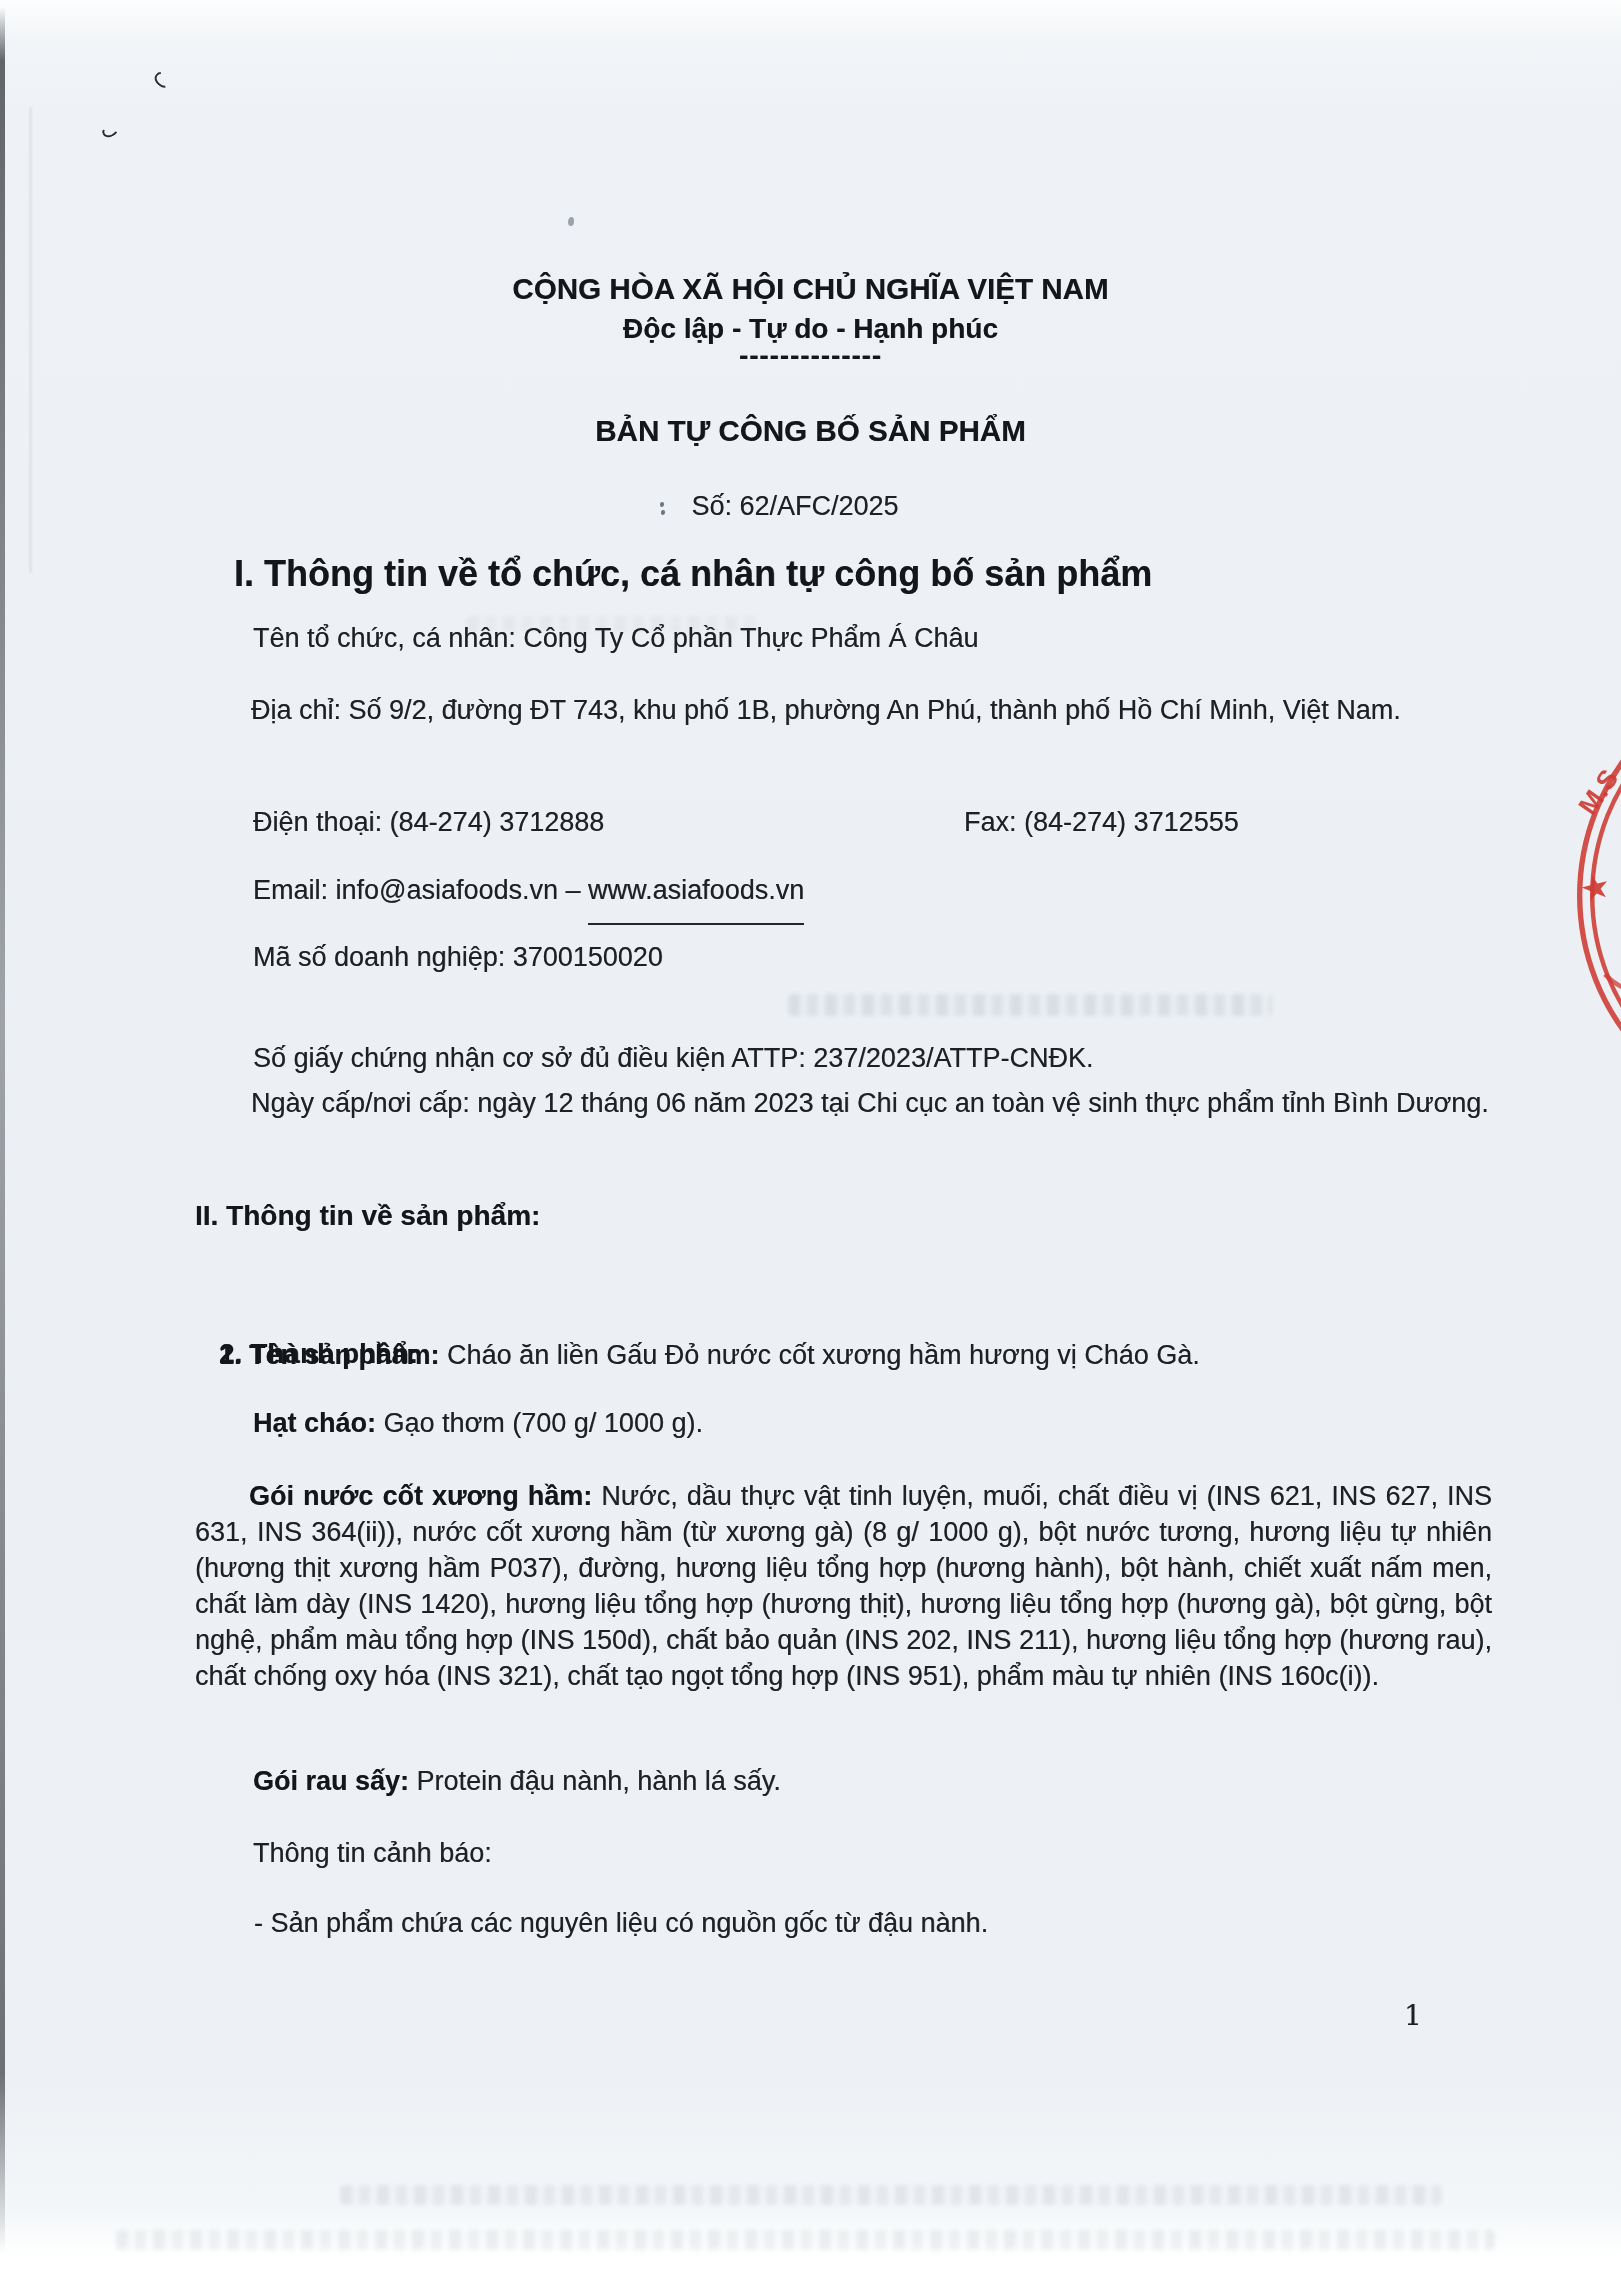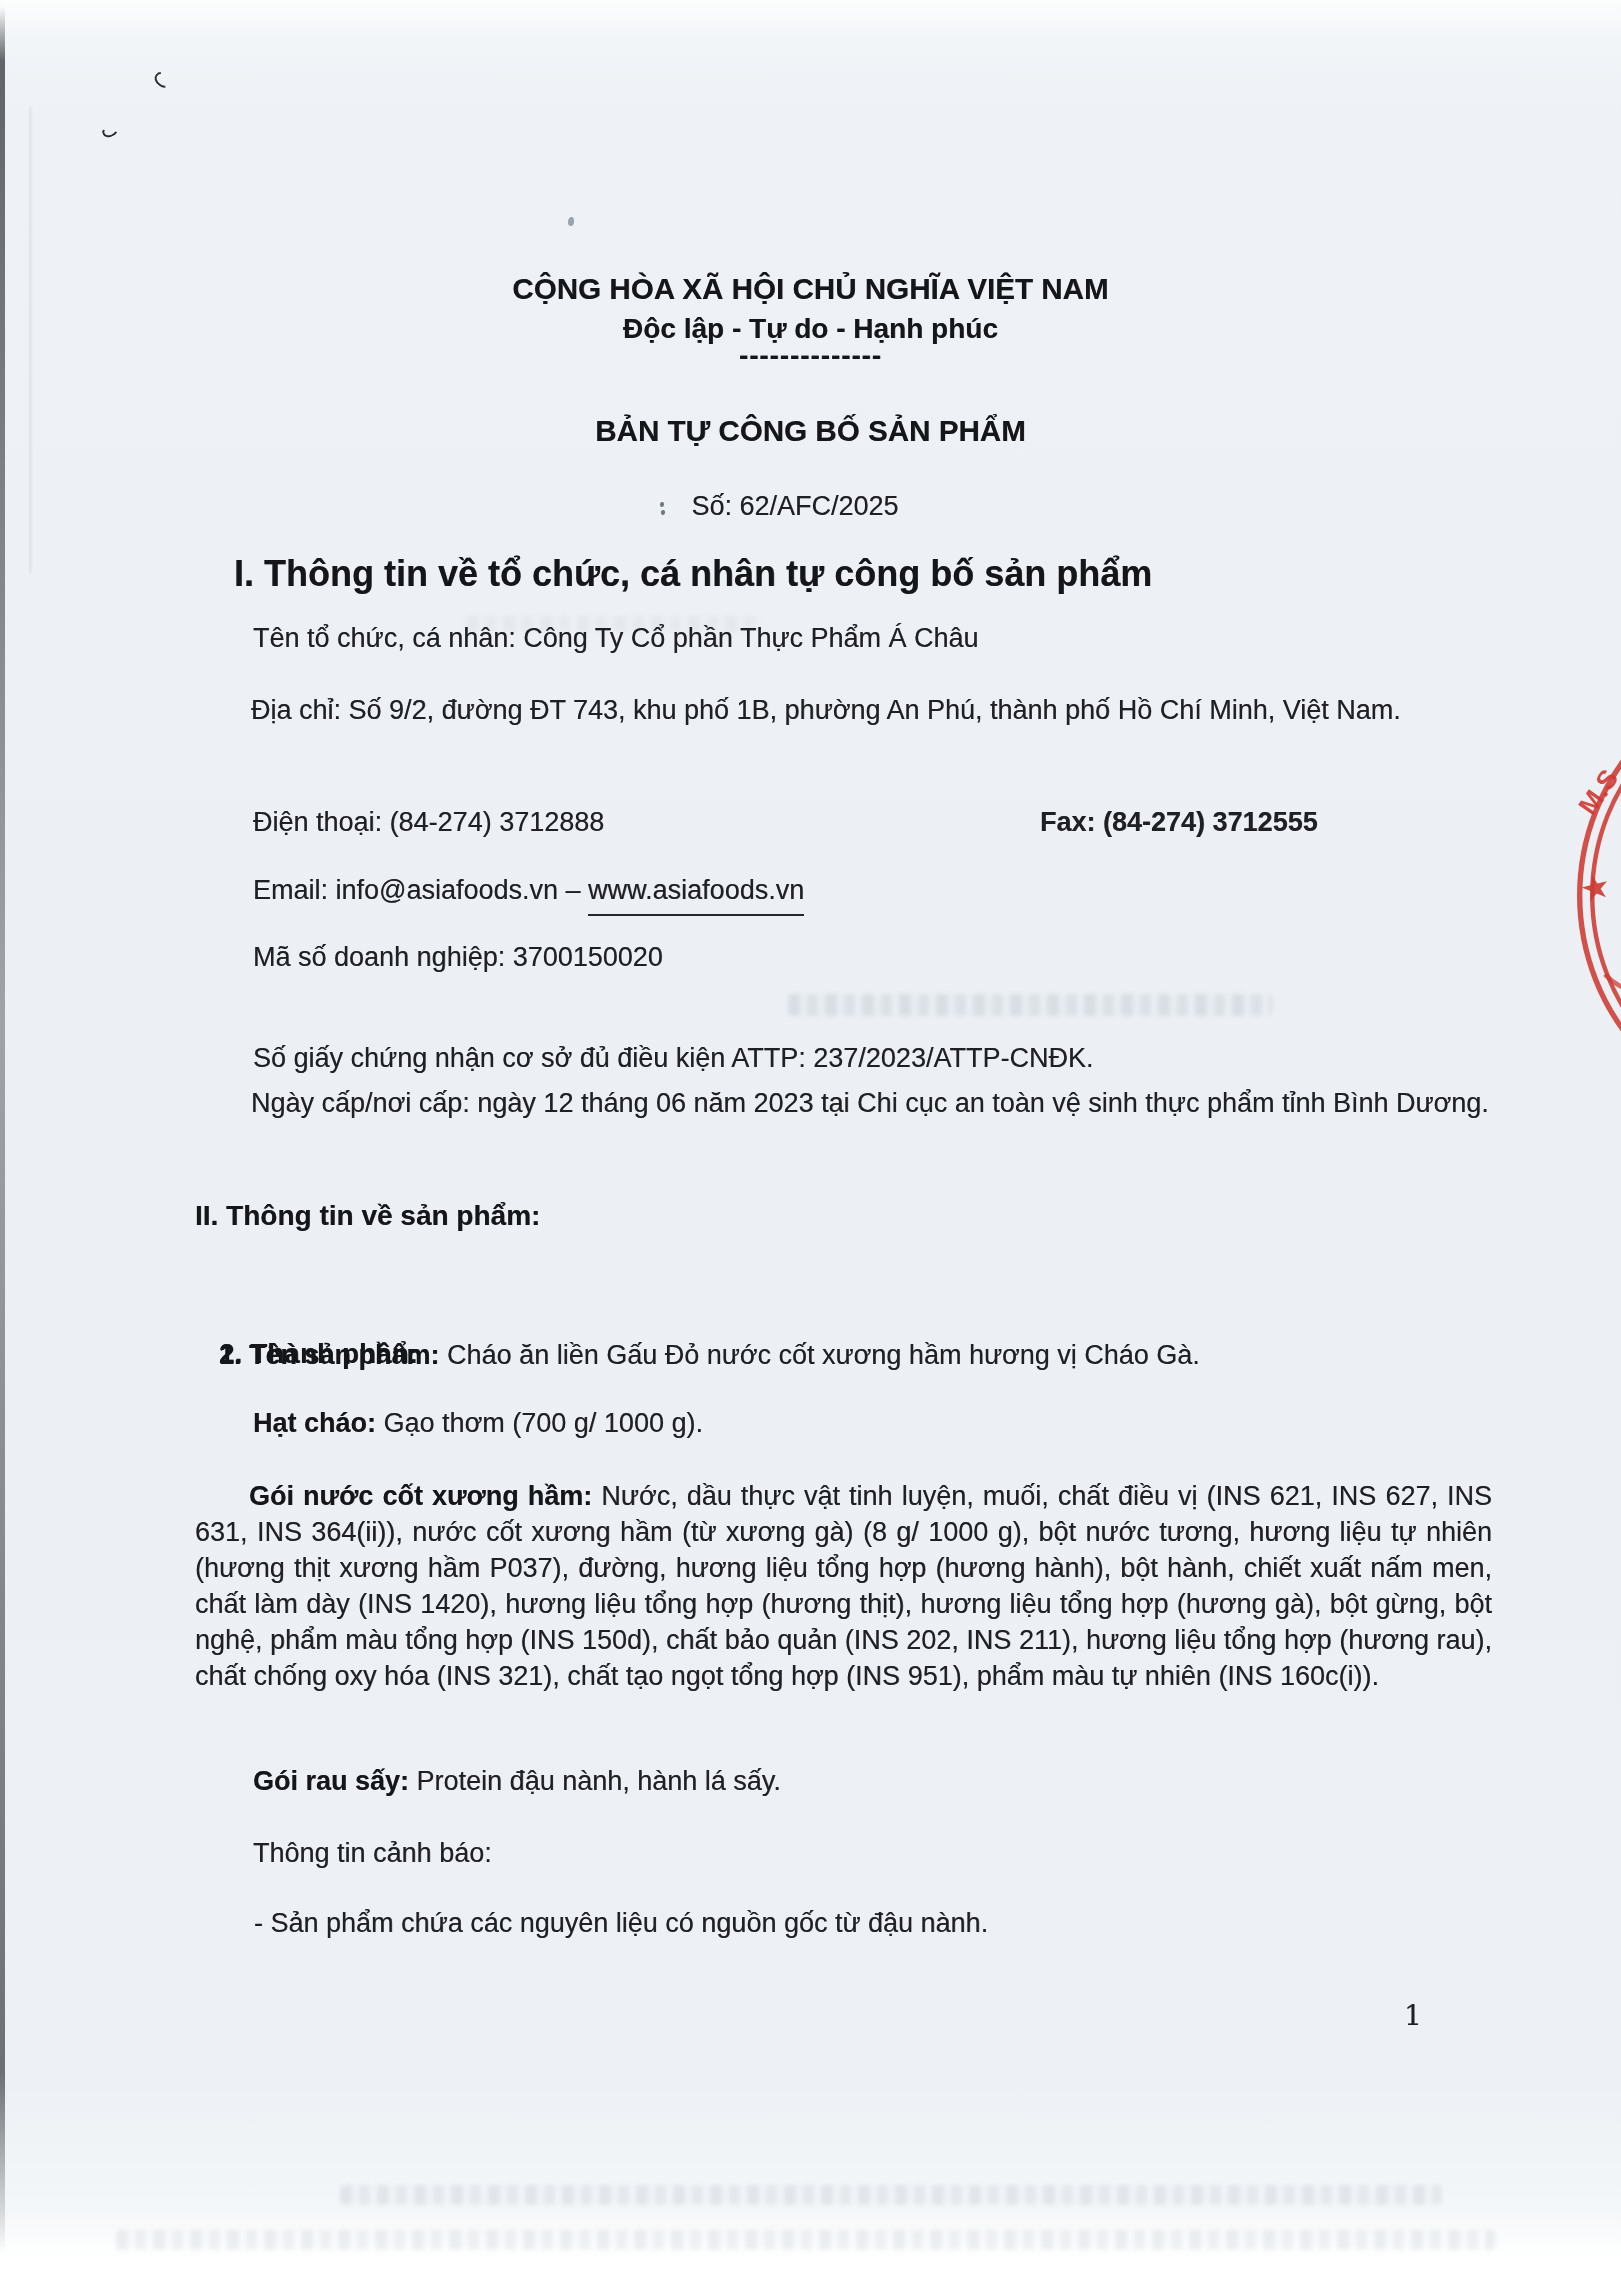--- a/index.html
+++ b/index.html
@@ -11,21 +11,21 @@
     font-family:"Liberation Sans","DejaVu Sans",sans-serif;
     color:#1e2023;
   }
   .txt{position:absolute;font-size:27px;white-space:nowrap;
        text-shadow:0.3px 0.3px 0.4px rgba(25,25,30,.55);}
   .center{left:0;width:1621px;text-align:center;}
   .bold{font-weight:700;color:#141619;}
   .para{position:absolute;font-size:27px;line-height:36px;text-align:justify;
         white-space:normal;text-shadow:0.3px 0.3px 0.4px rgba(25,25,30,.55);}
   .lbl{font-weight:700;color:#141619;}
-  .underline{border-bottom:2.7px solid #24262a;padding-bottom:9px;}
+  .underline{border-bottom:2.7px solid #24262a;padding-bottom:18px;}
   .pageno{font-family:"DejaVu Serif","Liberation Serif",serif;font-size:28px;}
   
   .edge-strip{position:absolute;left:0;top:7.2px;width:4.5px;height:2246px;
     background:linear-gradient(180deg,rgba(70,74,78,0) 0,rgba(62,66,70,.8) 54px,rgba(96,101,107,.55) 45%,rgba(66,70,75,.75) 92%,rgba(70,74,78,0));}
   .edge-shadow{position:absolute;left:29.6px;top:107px;width:1.8px;height:466px;
     background:rgba(110,120,132,.28);filter:blur(1.3px);}
   .speck{position:absolute;background:#2e3033;border-radius:60% 45% 55% 50%;}
   .speck-arc{position:absolute;width:14.3px;height:9.9px;border:2.7px solid transparent;
     border-bottom-color:#2c2e31;border-left-color:#2c2e31;border-radius:50%;}
   .smudge{position:absolute;filter:blur(2.2px);border-radius:4.5px;
@@ -55,21 +55,21 @@
   <div class="txt center bold" style="top:414px;font-size:29.6px;">BẢN TỰ CÔNG BỐ SẢN PHẨM</div>
   <div class="txt" style="top:491px;left:0;width:1558px;text-align:center;padding-left:16px;">Số: 62/AFC/2025</div>
 
   <div class="txt bold" style="top:553px;left:186px;font-size:36px;margin-left:48px;">I. Thông tin về tổ chức, cá nhân tự công bố sản phẩm</div>
 
   <div class="txt" style="top:623px;left:253px;">Tên tổ chức, cá nhân: Công Ty Cổ phần Thực Phẩm Á Châu</div>
 
   <div class="para" style="top:692px;left:195px;width:1297px;text-indent:56px;">Địa chỉ: Số 9/2, đường ĐT 743, khu phố 1B, phường An Phú, thành phố Hồ Chí Minh, Việt Nam.</div>
 
   <div class="txt" style="top:807px;left:253px;">Điện thoại: (84-274) 3712888</div>
-  <div class="txt" style="top:807px;left:1040px;font-weight:bold;">Fax: (84-274) 3712555</div>
+  <div class="txt" style="top:807px;left:964px;">Fax: (84-274) 3712555</div>
 
   <div class="txt" style="top:875px;left:253px;">
     <span>Email: info@asiafoods.vn – </span><span class="underline">www.asiafoods.vn</span>
   </div>
 
   <div class="txt" style="top:942px;left:253px;">Mã số doanh nghiệp: 3700150020</div>
 
   <div class="txt" style="top:1043px;left:253px;">Số giấy chứng nhận cơ sở đủ điều kiện ATTP: 237/2023/ATTP-CNĐK.</div>
 
   <div class="para" style="top:1085px;left:195px;width:1297px;text-indent:56px;">Ngày cấp/nơi cấp: ngày 12 tháng 06 năm 2023 tại Chi cục an toàn vệ sinh thực phẩm tỉnh Bình Dương.</div>

